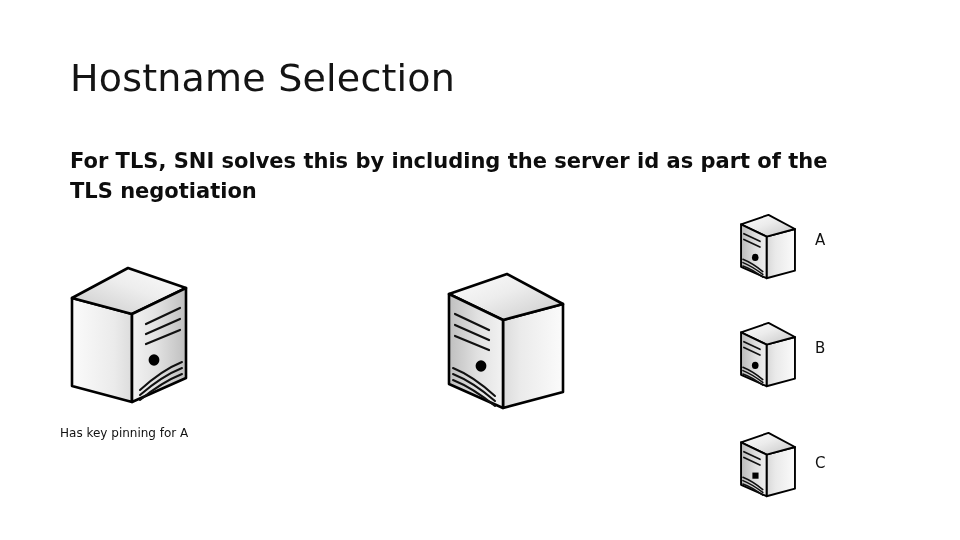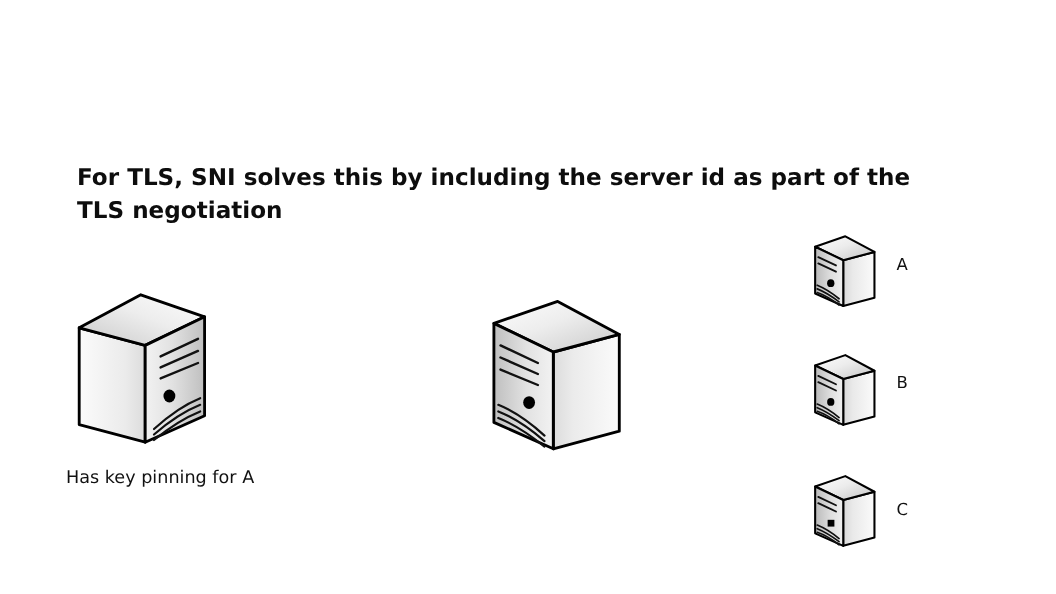--- a/index.html
+++ b/index.html
@@ -42,21 +42,21 @@
     font-weight: 700;
     font-size: 21px;
     line-height: 30px;
     color: #0d0d0d;
   }
 
   
   .caption {
     position: absolute;
     font-family: "DejaVu Sans", "Liberation Sans", sans-serif;
-    font-size: 16px;
+    font-size: 12px;
     line-height: 19px;
     color: #111111;
     white-space: pre-line;
   }
   #caption-left {
     left: 60px;
     top: 424px;
     width: 260px;
   }
   #caption-center {
@@ -88,20 +88,21 @@
   #server-lb       { left: 447px; top: 268px; }
   #server-a        { left: 738px; top: 212px; }
   #server-b        { left: 738px; top: 320px; }
   #server-c        { left: 738px; top: 430px; }
 </style>
 </head>
 <body>
 
 <div id="slide">
 
+  <div id="slide-title">Hostname Selection</div>
 
   <div id="body-text">For TLS, SNI solves this by including the server id as part of the TLS negotiation</div>
 
   <div class="server-icon" id="server-client">
     <svg width="118" height="148" viewBox="0 0 118 148" xmlns="http://www.w3.org/2000/svg">
       <defs>
         <linearGradient id="gTopM" x1="0" y1="1" x2="1" y2="0">
           <stop offset="0%" stop-color="#c9c9c9"></stop>
           <stop offset="55%" stop-color="#ededed"></stop>
           <stop offset="100%" stop-color="#fdfdfd"></stop>

